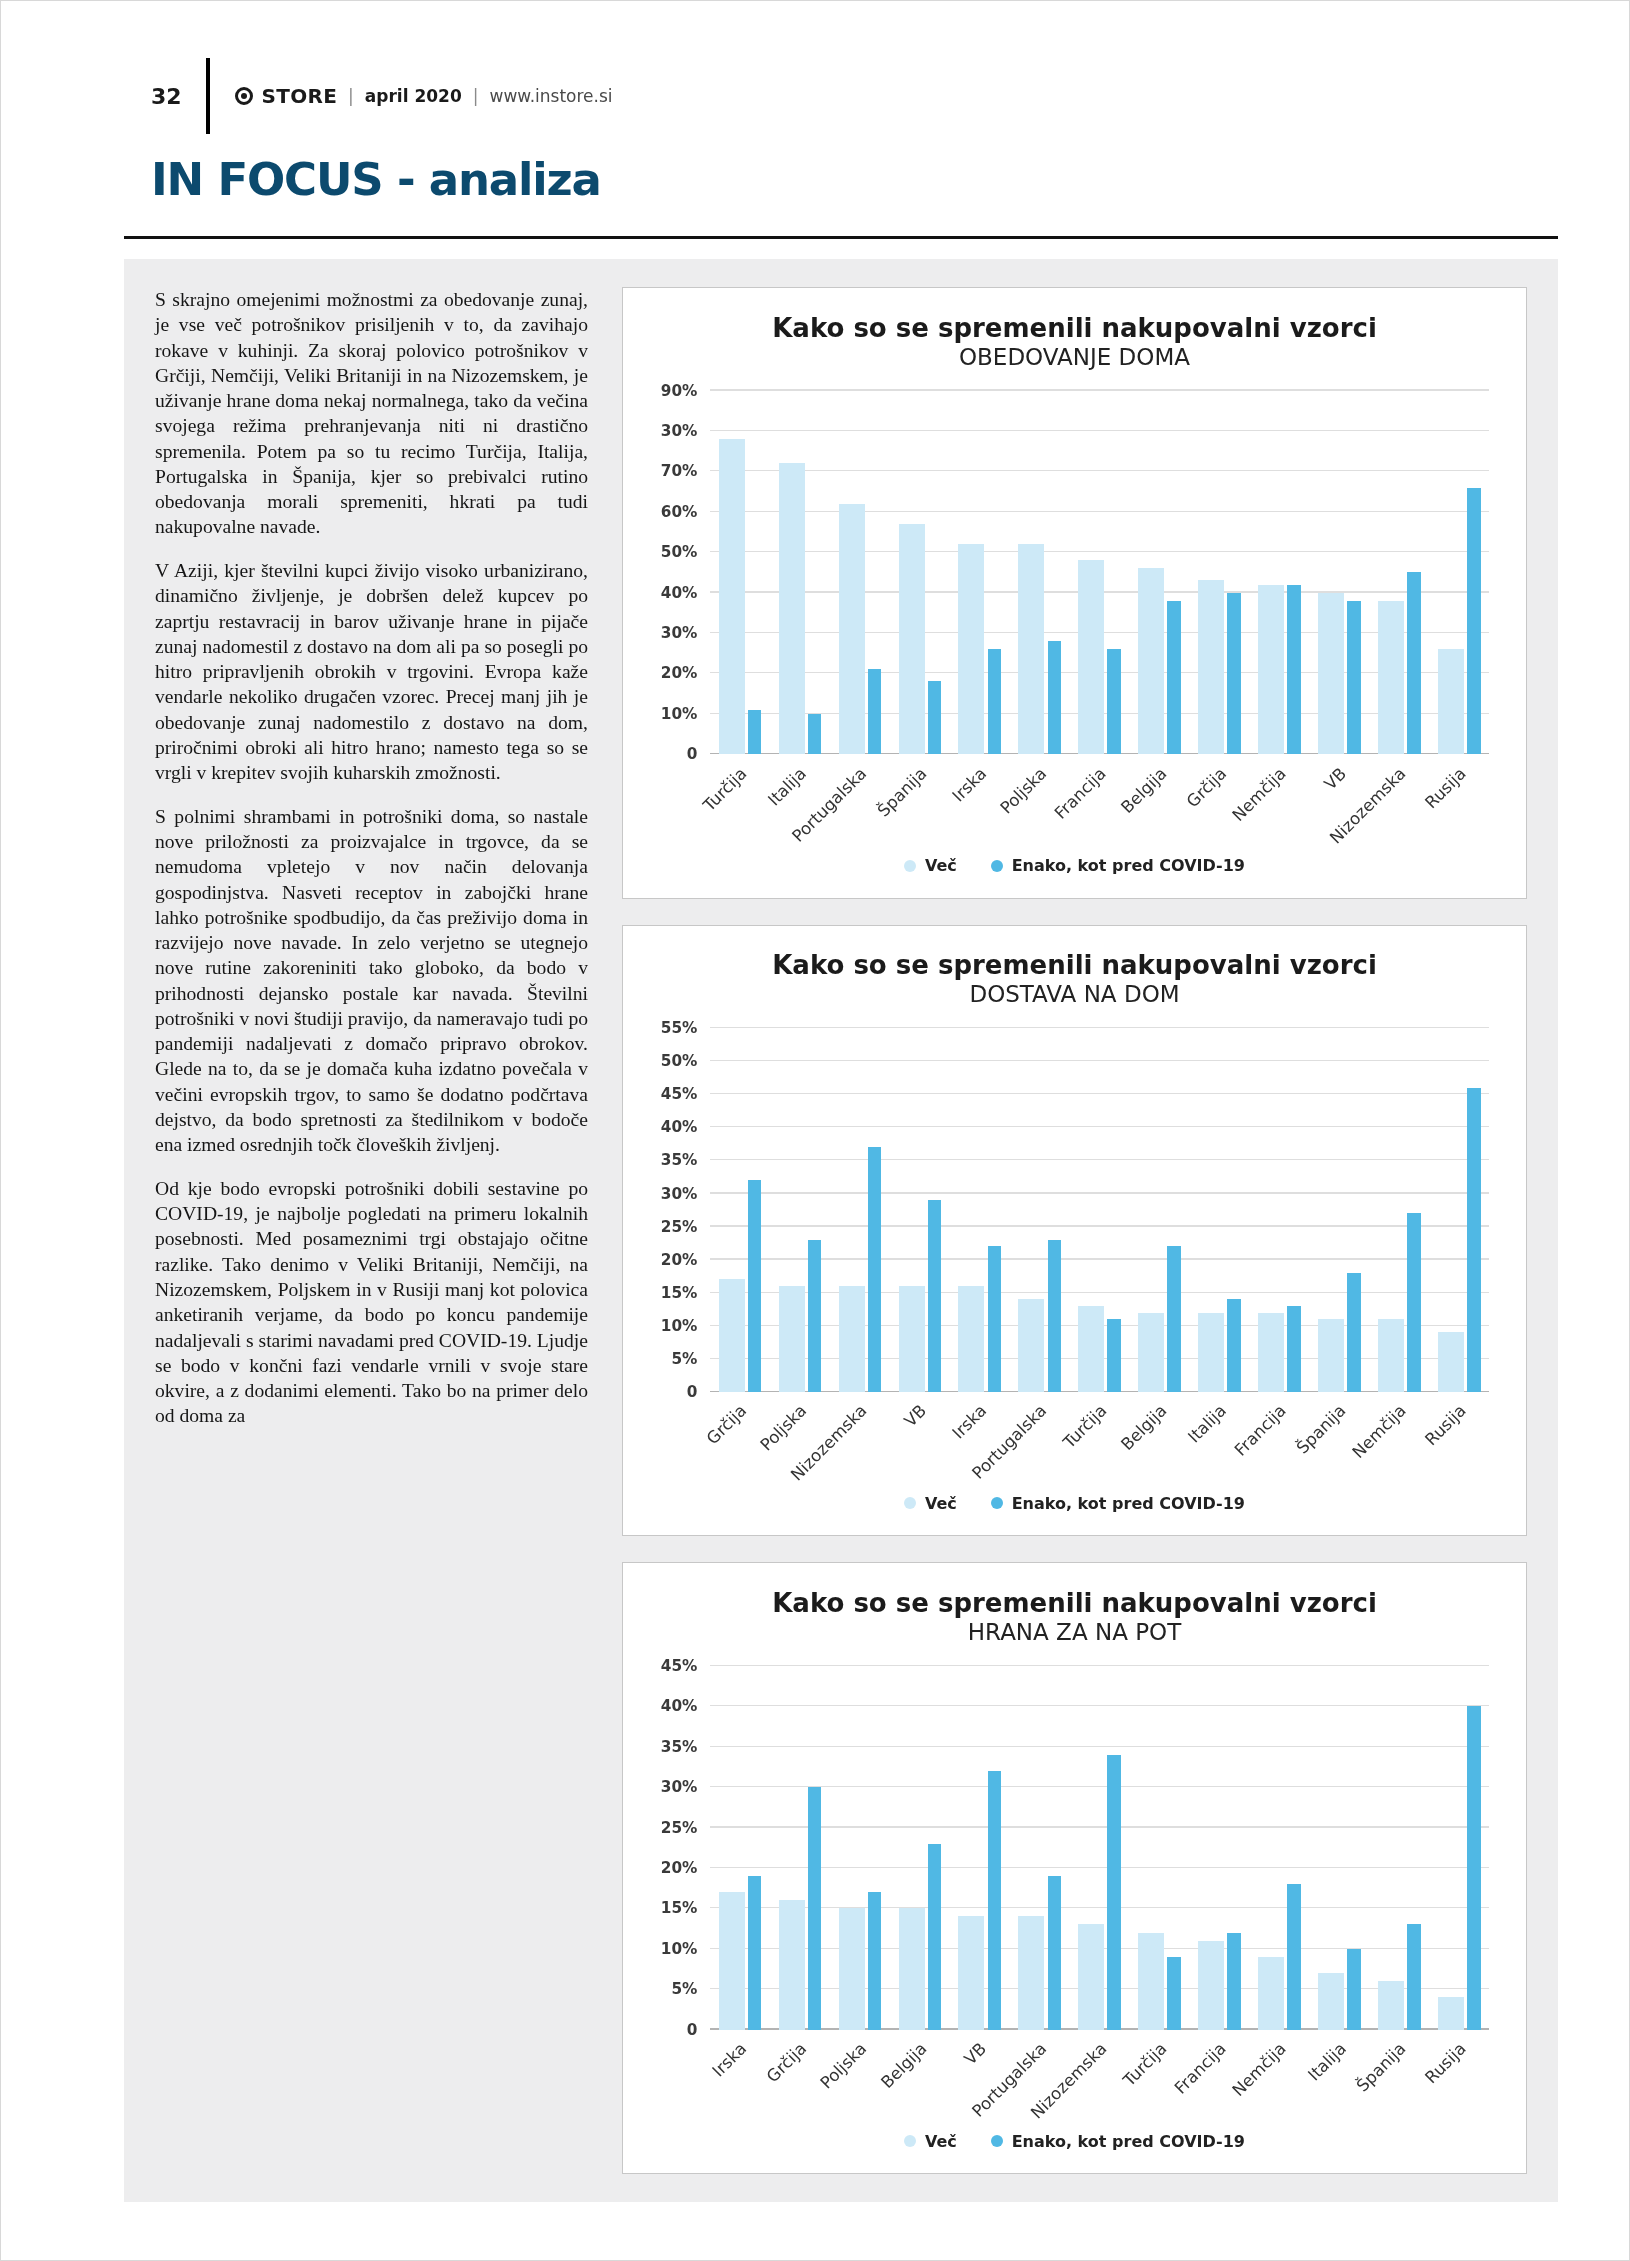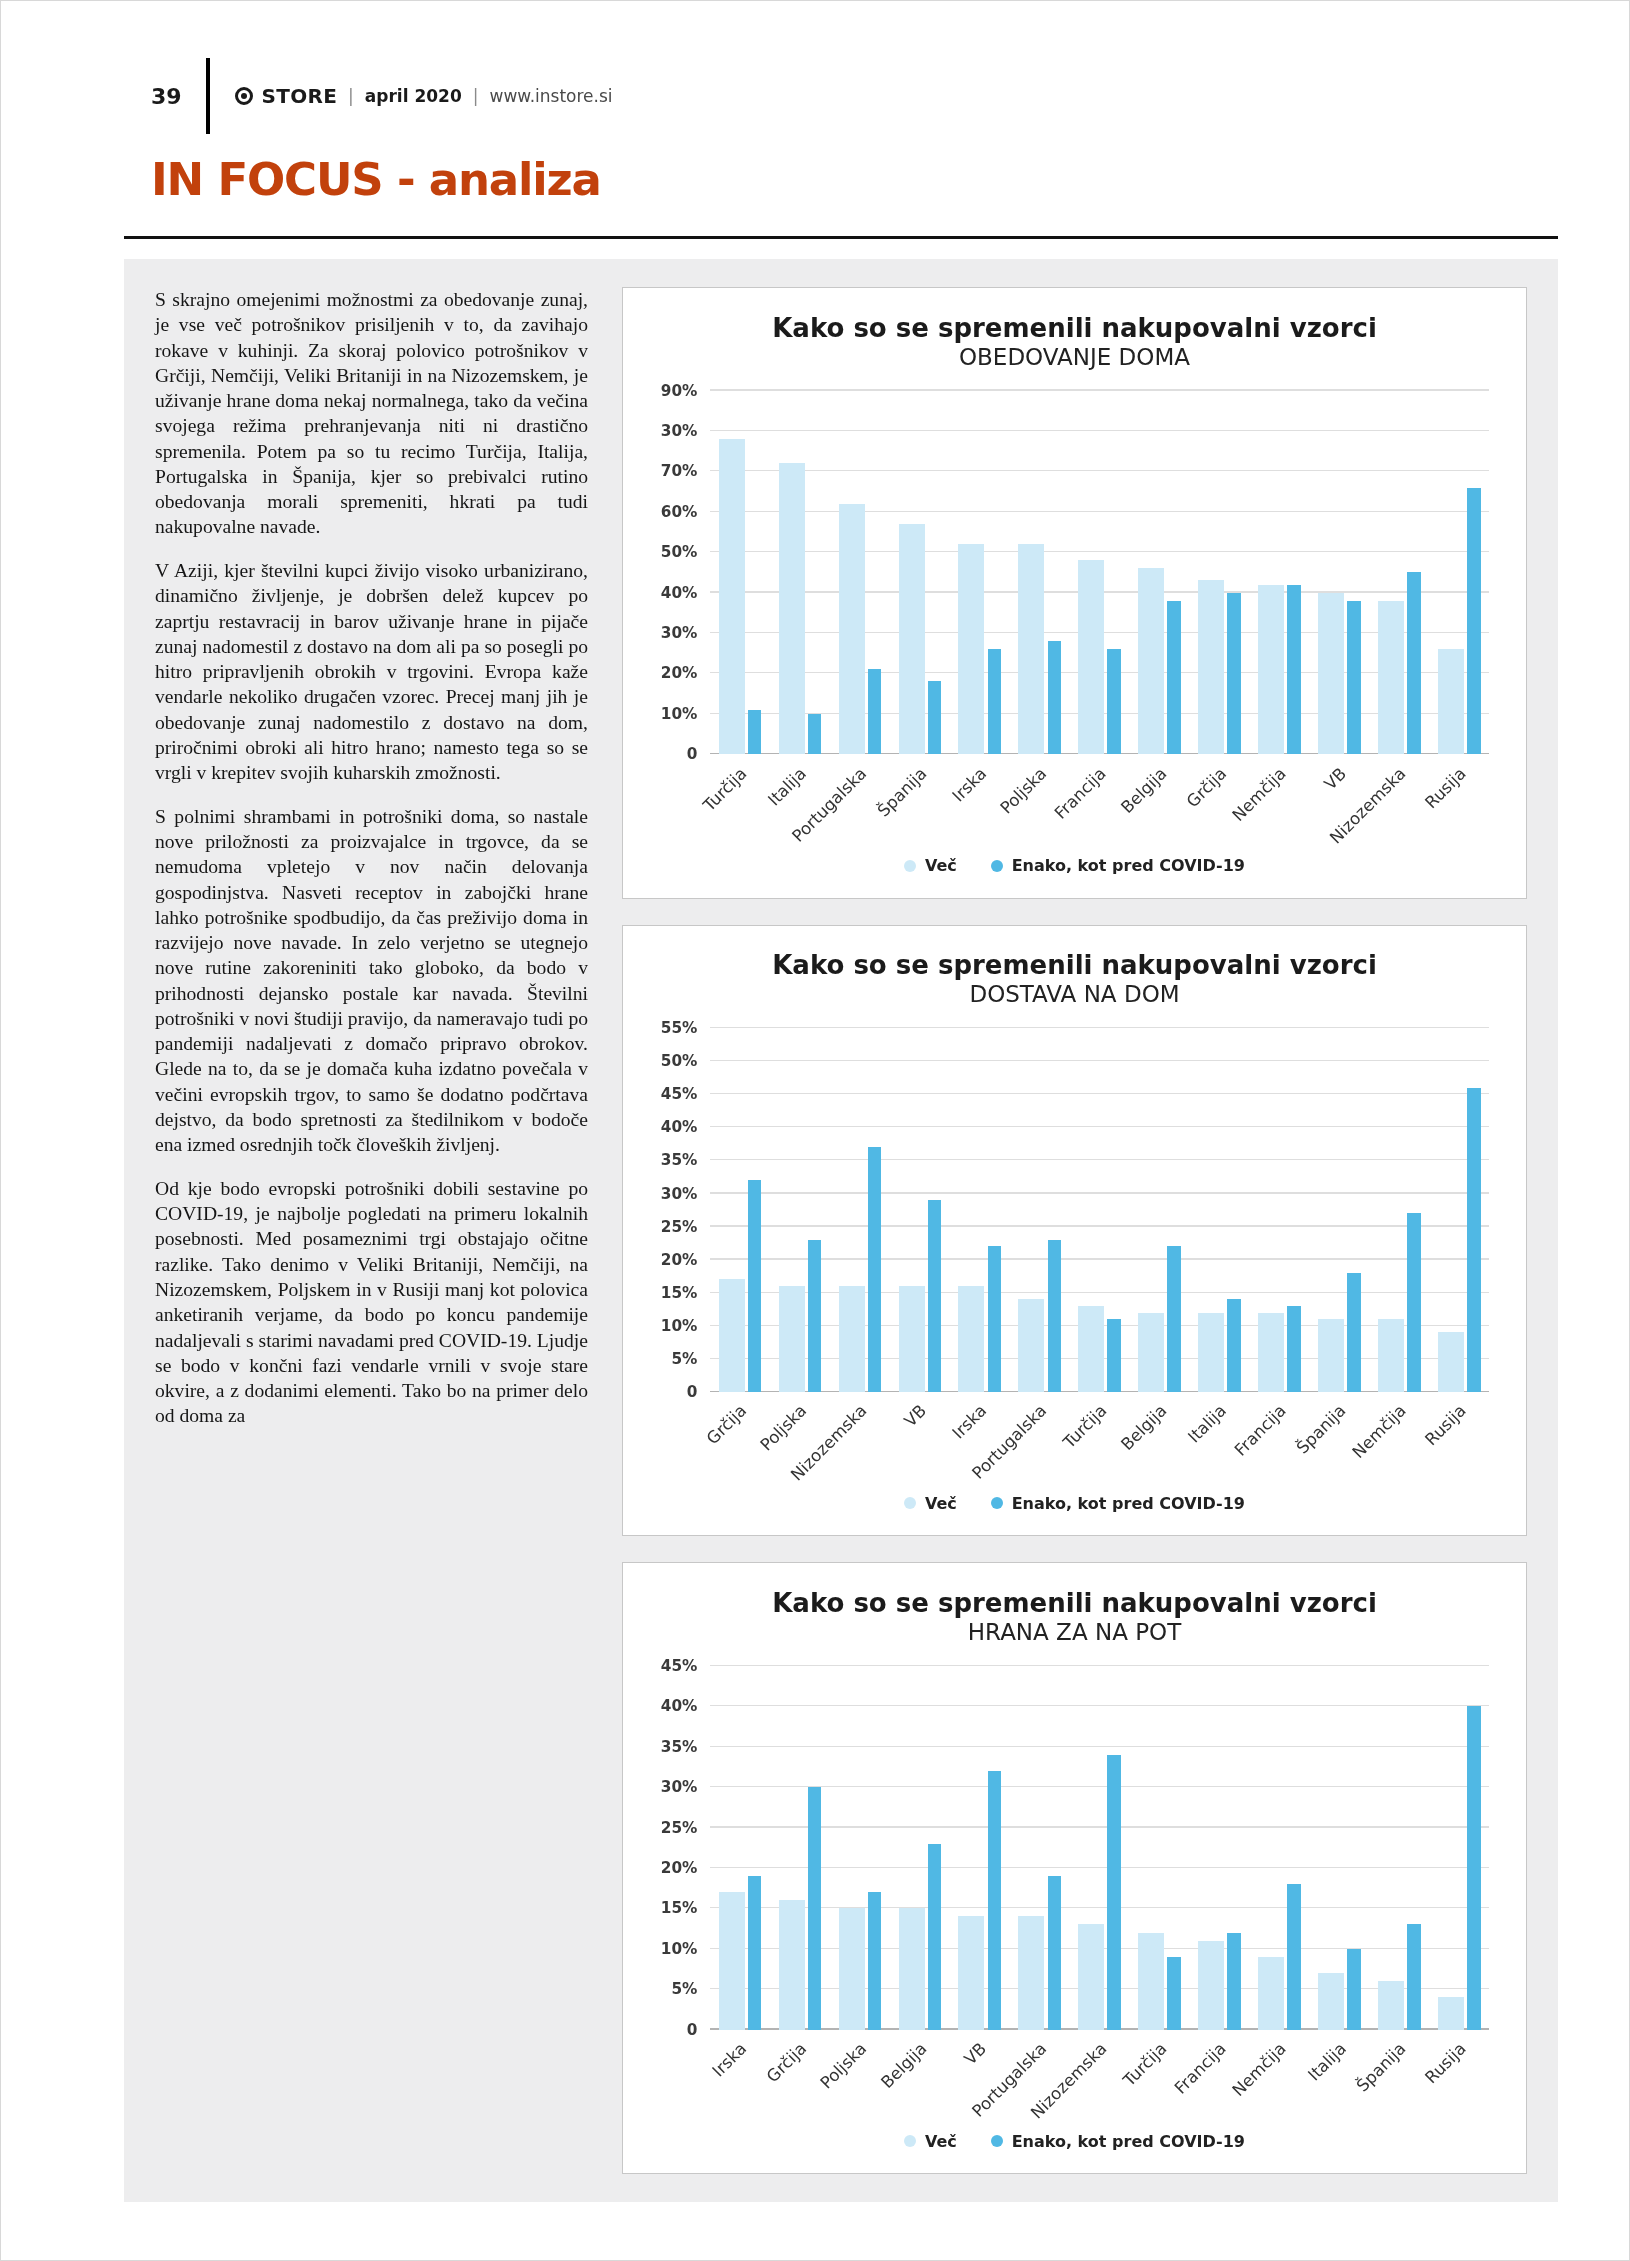--- a/index.html
+++ b/index.html
@@ -45,21 +45,21 @@
   .website { font-size: 17px; color: #4a4a4a; }
 
   
   .section-title {
     position: absolute;
     top: 152px; left: 150px;
     font-family: "DejaVu Sans", sans-serif;
     font-size: 45px;
     font-weight: 800;
     letter-spacing: -1.2px;
-    color: #c2410c;
+    color: #0c4a6e;
   }
   .title-rule {
     position: absolute;
     top: 235px; left: 123px; right: 71px;
     height: 2.5px; background: #111;
   }
 
   
   .content {
     position: absolute;
@@ -132,21 +132,21 @@
   }
   .legend-item { display: flex; align-items: center; gap: 8.6px; text-align: right; }
   .dot { width: 12.3px; height: 12.3px; border-radius: 50%; display: inline-block; }
 </style>
 </head>
 <body>
 
 <div class="page">
 
   <header class="header">
-    <span class="page-num">39</span>
+    <span class="page-num">32</span>
     <span class="header-vbar"></span>
     <span class="logo">
       <span class="logo-icon"></span>
       <span class="brand">STORE</span>
     </span>
     <span class="hsep">|</span>
     <span class="issue">april 2020</span>
     <span class="hsep">|</span>
     <span class="website">www.instore.si</span>
   </header>

